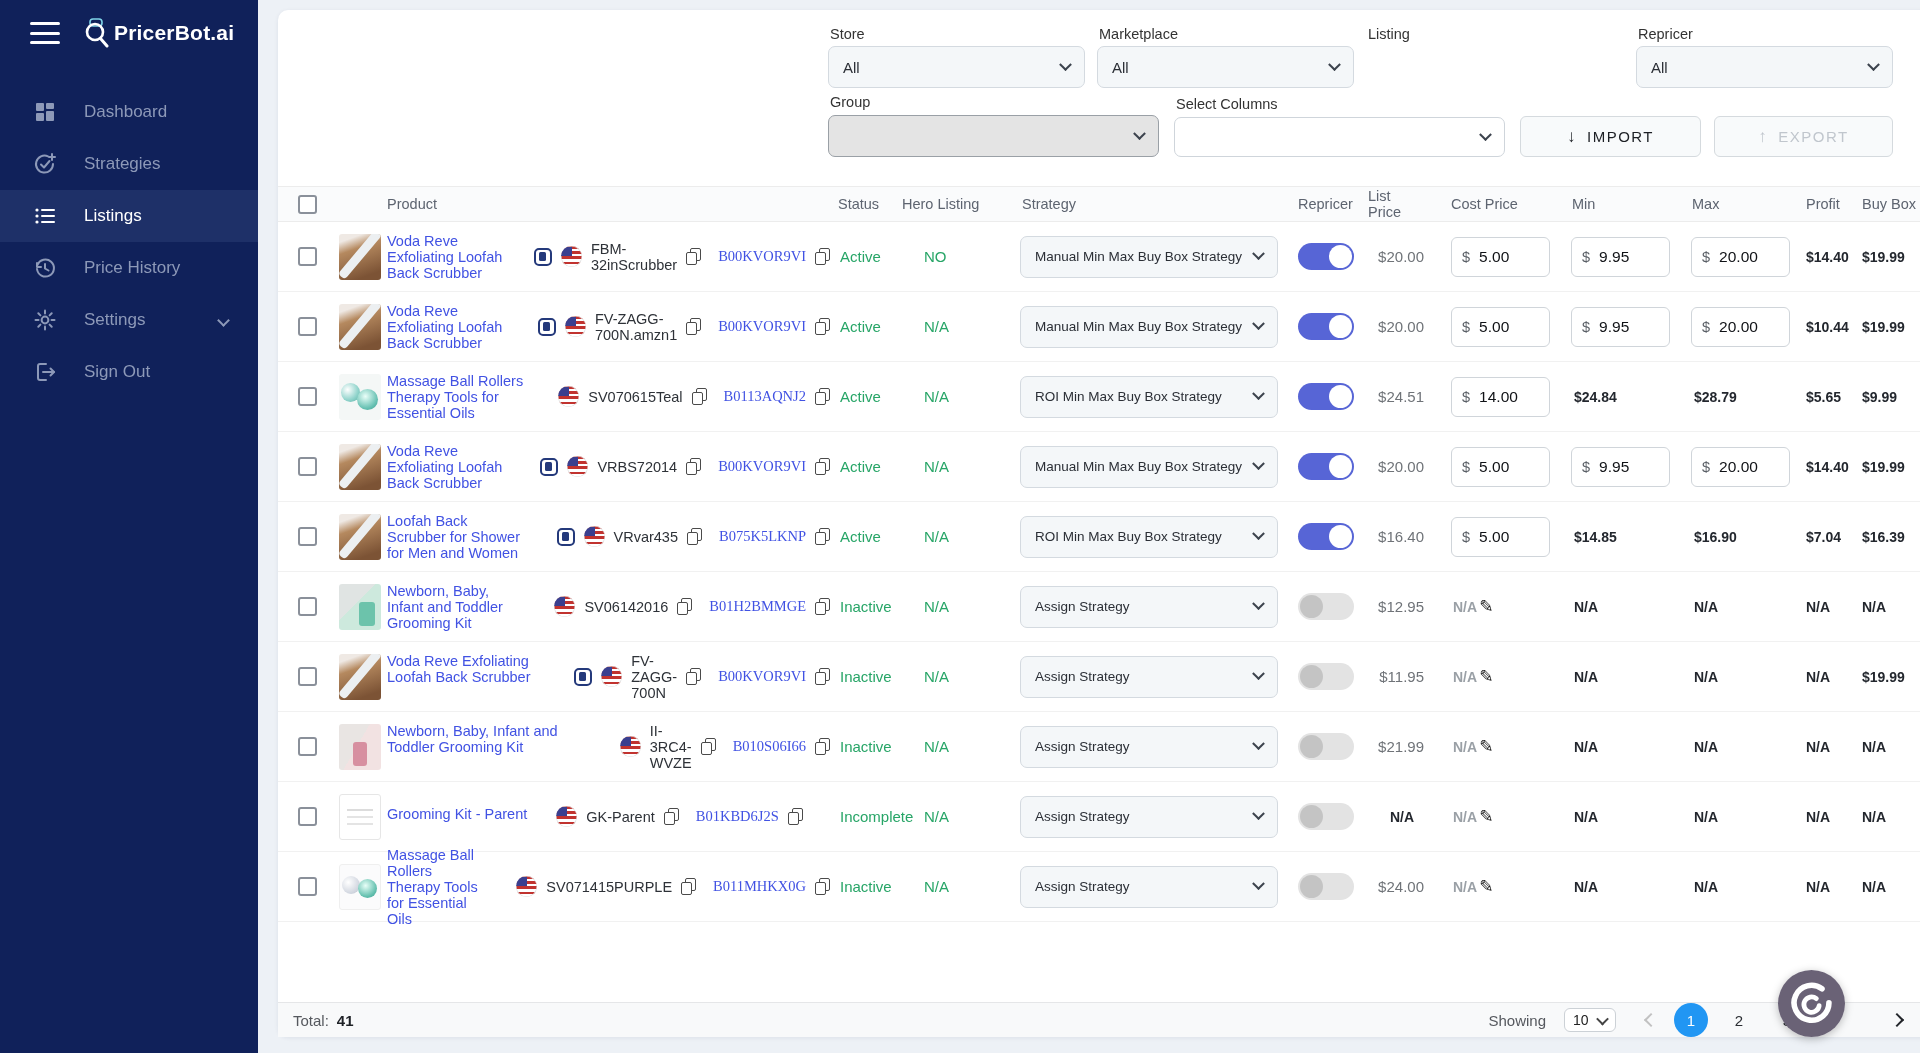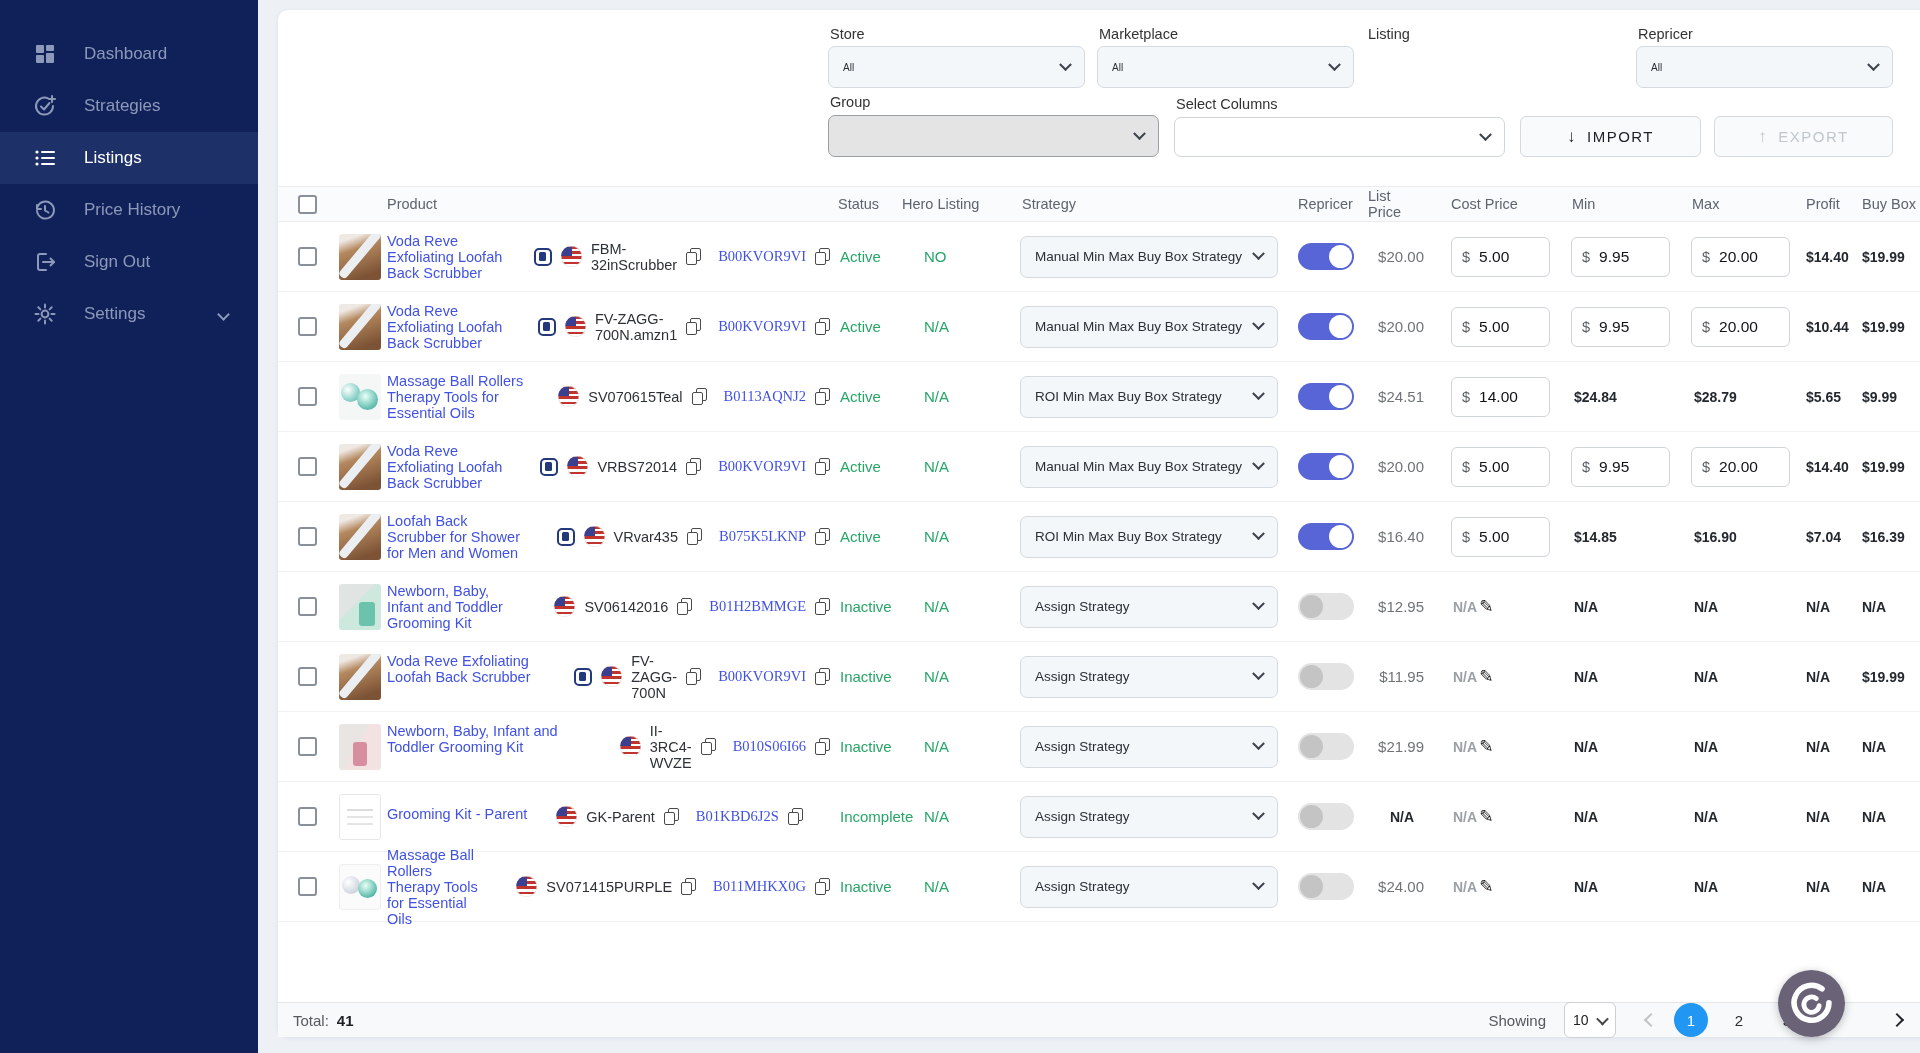--- a/index.html
+++ b/index.html
@@ -27,21 +27,21 @@
   
   .filters { position:relative; height:176px; flex:none; }
   .f-label { position:absolute; font-size:14.5px; color:#333; }
   .searchbox { position:absolute; left:15px; top:38px; width:348px; height:40px; border:1px solid #d9dee4; border-radius:6px;
                display:flex; align-items:center; padding:0 12px; gap:12px; background:#fff; }
   .mag { width:12px; height:12px; border:2px solid #4a5570; border-radius:50%; position:relative; flex:none; }
   .mag::after { content:""; position:absolute; left:10px; top:10px; width:6px; height:2px; background:#4a5570; transform:rotate(45deg); border-radius:2px; }
   .search-ph { font-size:15px; color:#b8bfca; }
   .select { border:1px solid #d4dae0; background:#f4f7f9; border-radius:7px; display:flex; align-items:center;
             padding:0 14px; justify-content:space-between; cursor:pointer; }
-  .select .val { font-size:10px; color:#2b2f36; }
+  .select .val { font-size:15px; color:#2b2f36; }
   .chev { width:9px; height:9px; border-right:2px solid #3c434d; border-bottom:2px solid #3c434d; transform:rotate(45deg) translate(-2px,-2px); flex:none; }
   .sel-store{left:550px;top:36px;width:257px;height:42px;position:absolute;}
   .sel-marketplace{left:819px;top:36px;width:257px;height:42px;position:absolute;}
   .sel-listing{left:1088px;top:36px;width:257px;height:42px;position:absolute;}
   .sel-repricer{left:1358px;top:36px;width:257px;height:42px;position:absolute;}
   .sel-group{left:550px;top:105px;width:331px;height:42px;position:absolute;background:#e4e4e4;border:1px solid #9aa0a6;}
   .sel-columns{left:896px;top:107px;width:331px;height:40px;position:absolute;background:#fff;border:1px solid #cfd5db;}
   .btn { position:absolute; top:106px; height:41px; border:1px solid #d5dade; border-radius:6px; background:#f8fafb;
          display:flex; align-items:center; justify-content:center; gap:10px; font-size:15px; letter-spacing:1.5px; cursor:pointer; }
   .btn-import { left:1242px; width:181px; color:#1c1f24; }
@@ -118,39 +118,54 @@
   .c-buybox .na-dark, .c-buybox .ptxt { padding-left:4px; }
   .na-muted { font-size:14px; color:#9aa0a6; font-weight:bold; margin-left:25px; }
   .pencil { font-size:17px; color:#111; margin-left:2px; cursor:pointer; line-height:1; }
 
   
   .spacer { flex:1; }
   .tfooter { height:35px; flex:none; background:#f8f9fa; border-top:1px solid #e5e6e8; display:flex; align-items:center;
              padding:0 60px 0 15px; font-size:15px; color:#55585e; }
   .total-val { font-weight:bold; color:#1e2126; margin-left:8px; }
   .foot-right { margin-left:auto; display:flex; align-items:center; gap:18px; }
-  .pagesize { width:52px; height:36px; border:1px solid #ccd1d6; border-radius:6px; background:#fff; display:flex;
+  .pagesize { width:52px; height:24px; border:1px solid #ccd1d6; border-radius:6px; background:#fff; display:flex;
               align-items:center; justify-content:space-between; padding:0 8px; cursor:pointer; }
   .pagesize .val { font-size:14px; color:#222; }
   .pagesize .chev { transform:rotate(45deg) translate(-1px,-1px); border-color:#444; }
   .pg-chev { width:10px; height:10px; border-right:2.2px solid #c2c2c2; border-bottom:2.2px solid #c2c2c2; cursor:pointer; }
   .pg-prev { transform:rotate(135deg); margin-left:12px; }
   .pg-next { transform:rotate(-45deg); border-color:#23262b; margin-left:70px; }
   .pg-num { width:34px; height:34px; border-radius:50%; display:flex; align-items:center; justify-content:center;
             font-size:15px; color:#2b2e33; cursor:pointer; }
   .pg-num.active { background:var(--pgblue); color:#fff; }
 
   
   .chat-fab { position:absolute; right:75px; bottom:16px; width:67px; height:67px; border-radius:50%; z-index:5; cursor:pointer;
               box-shadow:0 2px 8px rgba(0,0,0,.25); }
 </style>
 </head>
 <body>
 
 <div class="sidebar">
+  <div class="side-top">
+    <div class="hamburger">
+        <span></span>
+        <span></span>
+        <span></span>
+      </div>
+    <div class="logo">
+      <svg width="30" height="30" viewBox="0 0 30 30">
+        <rect x="8" y="1" width="12" height="7" rx="3" fill="none" stroke="#7fd4e8" stroke-width="1.6"></rect>
+        <circle cx="13" cy="14" r="8" fill="none" stroke="#fff" stroke-width="2.6"></circle>
+        <line x1="18.5" y1="20.5" x2="25" y2="28" stroke="#fff" stroke-width="3" stroke-linecap="round"></line>
+      </svg>
+      <span>PricerBot.ai</span>
+    </div>
+  </div>
   <div class="nav" id="nav">
       <div class="nav-item">
     <span class="nav-ic">
           <svg width="24" height="24" viewBox="0 0 24 24">
             <rect x="3" y="3" width="8" height="8" rx="1" fill="currentColor"></rect>
             <rect x="13" y="3" width="8" height="6" rx="1" fill="currentColor"></rect>
             <rect x="3" y="13" width="8" height="8" rx="1" fill="currentColor"></rect>
             <rect x="13" y="11" width="8" height="10" rx="1" fill="currentColor"></rect>
           </svg>
         </span>
@@ -185,31 +200,20 @@
   </div>
       <div class="nav-item">
     <span class="nav-ic">
           <svg width="24" height="24" viewBox="0 0 24 24">
             <path d="M4.5 9a8.5 8.5 0 1 1-.5 4" fill="none" stroke="currentColor" stroke-width="2" stroke-linecap="round" stroke-linejoin="round"></path>
             <path d="M4 7v4h4" fill="none" stroke="currentColor" stroke-width="2" stroke-linecap="round" stroke-linejoin="round"></path>
             <path d="M12 8v4.5l3.5 2" fill="none" stroke="currentColor" stroke-width="2" stroke-linecap="round" stroke-linejoin="round"></path>
           </svg>
         </span>
     <span class="nav-label">Price History</span>
-
-  </div>
-      <div class="nav-item">
-    <span class="nav-ic">
-          <svg width="24" height="24" viewBox="0 0 24 24">
-            <path d="M13 4H7a2 2 0 0 0-2 2v12a2 2 0 0 0 2 2h6" fill="none" stroke="currentColor" stroke-width="2" stroke-linecap="round" stroke-linejoin="round"></path>
-            <line x1="10" y1="12" x2="21" y2="12" fill="none" stroke="currentColor" stroke-width="2" stroke-linecap="round" stroke-linejoin="round"></line>
-            <polyline points="17.5,8.5 21,12 17.5,15.5" fill="none" stroke="currentColor" stroke-width="2" stroke-linecap="round" stroke-linejoin="round"></polyline>
-          </svg>
-        </span>
-    <span class="nav-label">Sign Out</span>
 
   </div>
       <div class="nav-item">
     <span class="nav-ic">
           <svg width="24" height="24" viewBox="0 0 24 24">
             <circle cx="12" cy="12" r="3.4" fill="none" stroke="currentColor" stroke-width="2" stroke-linecap="round" stroke-linejoin="round"></circle>
             <g fill="none" stroke="currentColor" stroke-width="2" stroke-linecap="round" stroke-linejoin="round">
               <line x1="12" y1="2.5" x2="12" y2="5.5"></line>
               <line x1="12" y1="18.5" x2="12" y2="21.5"></line>
               <line x1="2.5" y1="12" x2="5.5" y2="12"></line>
@@ -217,20 +221,31 @@
               <line x1="5.3" y1="5.3" x2="7.4" y2="7.4"></line>
               <line x1="16.6" y1="16.6" x2="18.7" y2="18.7"></line>
               <line x1="5.3" y1="18.7" x2="7.4" y2="16.6"></line>
               <line x1="16.6" y1="7.4" x2="18.7" y2="5.3"></line>
             </g>
           </svg>
         </span>
     <span class="nav-label">Settings</span>
     <span class="nav-chev"></span>
   </div>
+      <div class="nav-item">
+    <span class="nav-ic">
+          <svg width="24" height="24" viewBox="0 0 24 24">
+            <path d="M13 4H7a2 2 0 0 0-2 2v12a2 2 0 0 0 2 2h6" fill="none" stroke="currentColor" stroke-width="2" stroke-linecap="round" stroke-linejoin="round"></path>
+            <line x1="10" y1="12" x2="21" y2="12" fill="none" stroke="currentColor" stroke-width="2" stroke-linecap="round" stroke-linejoin="round"></line>
+            <polyline points="17.5,8.5 21,12 17.5,15.5" fill="none" stroke="currentColor" stroke-width="2" stroke-linecap="round" stroke-linejoin="round"></polyline>
+          </svg>
+        </span>
+    <span class="nav-label">Sign Out</span>
+
+  </div>
     </div>
 </div>
 
 <div class="card">
 
   <div class="filters">
 
     <span class="f-label" style="left:552px;top:16px">Store</span>
     <div class="select sel-store">
       <span class="val">All</span>

